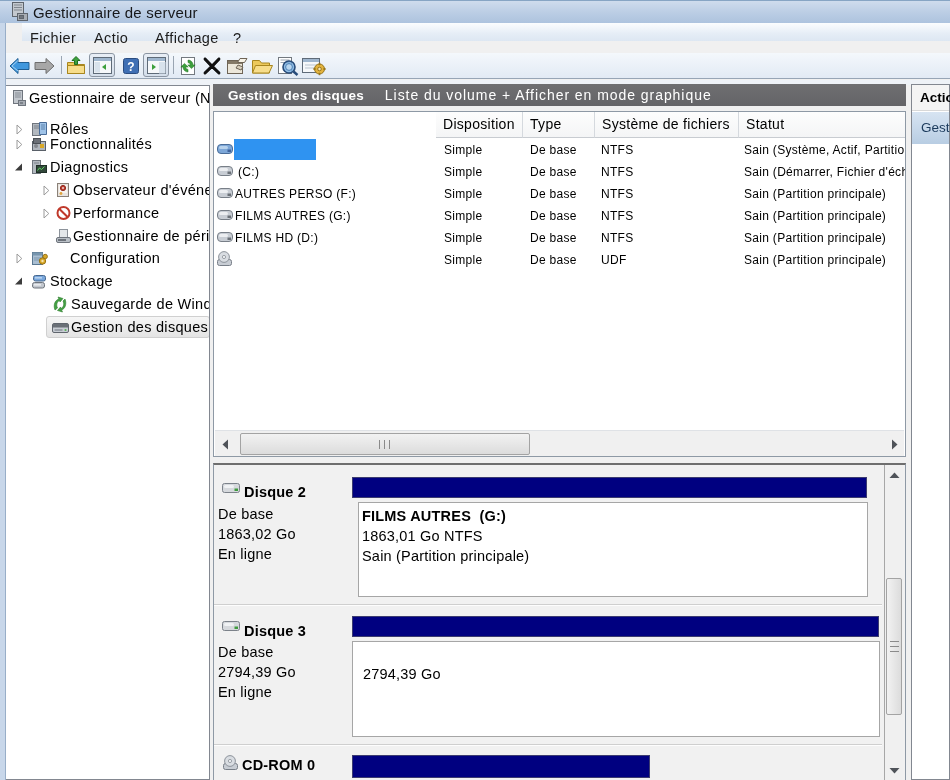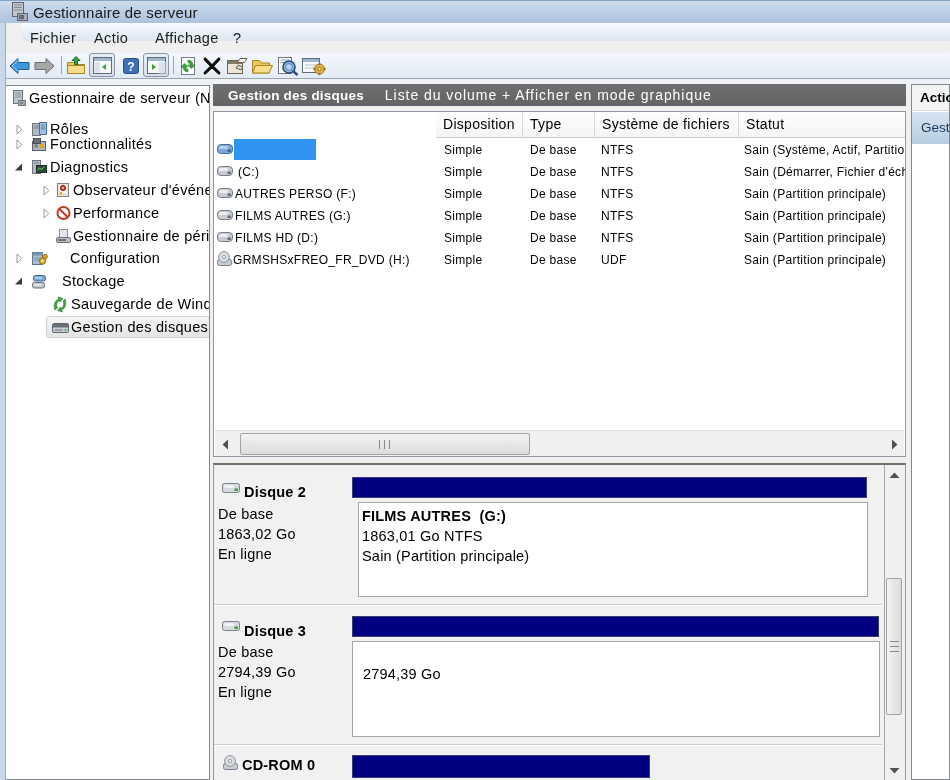--- a/index.html
+++ b/index.html
@@ -253,21 +253,21 @@
   <div class="trow" style="left:0;top:184px;width:204px">
     <svg class="arrow" style="left:8px" width="9" height="10">
         <path d="M8,1.5 L8,8.5 L1,8.5 Z" fill="#3c3c3c"></path>
       </svg>
     <svg class="ticon" style="left:25px" width="17" height="17" viewBox="0 0 17 17">
         <rect x="2.5" y="2.5" width="12" height="5.5" rx="2" fill="#7aa7dc" stroke="#47688f"></rect>
         <rect x="4" y="4" width="7" height="1.6" fill="#b7d2ef"></rect>
         <rect x="1.5" y="9.5" width="12" height="5.5" rx="2" fill="#c3c8cf" stroke="#6f757d"></rect>
         <rect x="3" y="11" width="7" height="1.6" fill="#e9ebee"></rect>
       </svg>
-    <span style="margin-left:56px">Stockage</span>
+    <span style="margin-left:44px">Stockage</span>
   </div>
   <div class="trow" style="left:0;top:207px;width:204px">
     <svg class="ticon" style="left:46px" width="17" height="17" viewBox="0 0 17 17">
         <path d="M3,14 C1,9 3,4 7,3 L6,1 L11,2.5 L8,6 L7.5,4.5 C5,5.5 4,9 5.5,12 Z" fill="#44a244" stroke="#2c7a2c" stroke-width="0.6"></path>
         <path d="M13,3 C15,8 13,13 9.5,14 L10.5,16 L5.5,14.5 L8.5,11 L9,12.5 C11.5,11.5 12.5,8 11,5 Z" fill="#44a244" stroke="#2c7a2c" stroke-width="0.6"></path>
       </svg>
     <span style="margin-left:65px">Sauvegarde de Windows Server</span>
   </div>
   <div class="trow" style="left:0;top:230px;width:204px">
     <div class="abs" style="left:40px;top:0;width:164px;height:22px;background:linear-gradient(#f6f6f6,#e4e4e4);border:1px solid #d0d0d0;border-radius:3px"></div>
@@ -348,21 +348,20 @@
       <span class="vtxt" style="left:316px">De base</span>
       <span class="vtxt" style="left:387px">NTFS</span>
       <span class="vtxt" style="left:530px">Sain (Partition principale)</span>
   </div>
   <div class="vrow" style="left:0;top:137px;width:691px">
     <svg class="vtxt" style="left:2px;top:2px" width="17" height="16" viewBox="0 0 17 16">
         <rect x="1.5" y="8.5" width="14" height="6" rx="2" fill="#c8cdd4" stroke="#787f88"></rect>
         <circle cx="8" cy="6" r="5.4" fill="#d9dde2" stroke="#8d939b"></circle>
         <circle cx="8" cy="6" r="1.6" fill="#f4f5f7" stroke="#9aa0a7"></circle>
       </svg>
-    <span class="vtxt" style="left:19px">GRMSHSxFREO_FR_DVD (H:)</span>
     <span class="vtxt" style="left:230px">Simple</span>
       <span class="vtxt" style="left:316px">De base</span>
       <span class="vtxt" style="left:387px">UDF</span>
       <span class="vtxt" style="left:530px">Sain (Partition principale)</span>
   </div>
 
   <div class="sbtrack" style="left:1px;top:318px;width:689px;height:26px;border-top:1px solid #dfe2e6">
     <div class="sbbtn" style="left:0;top:1px;width:19px;height:25px">
         <svg width="8" height="11">
           <path d="M7,0.5 L1.5,5.5 L7,10.5 Z" fill="#4f5359"></path>

